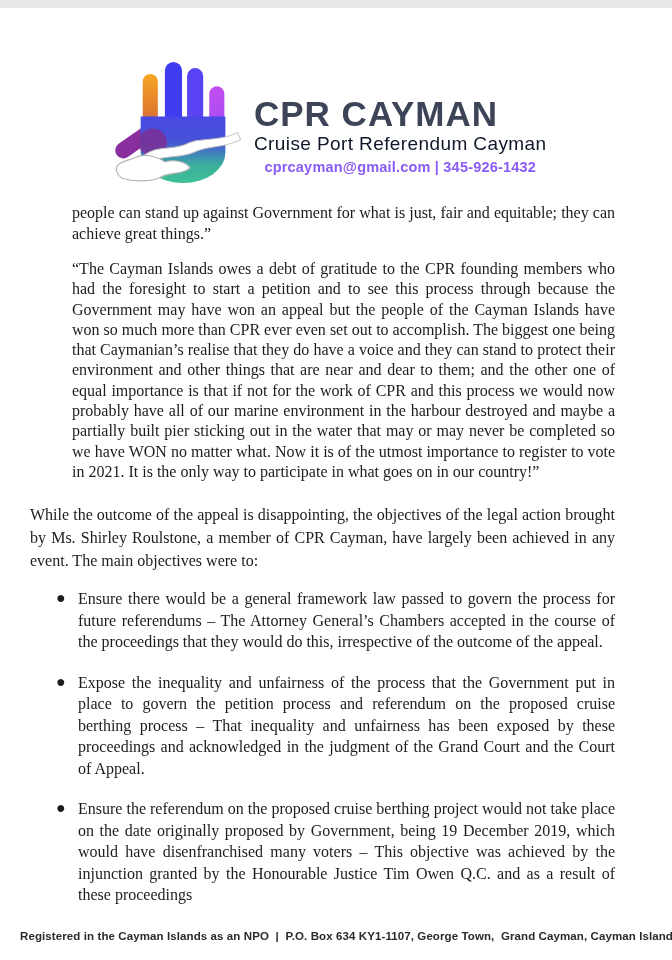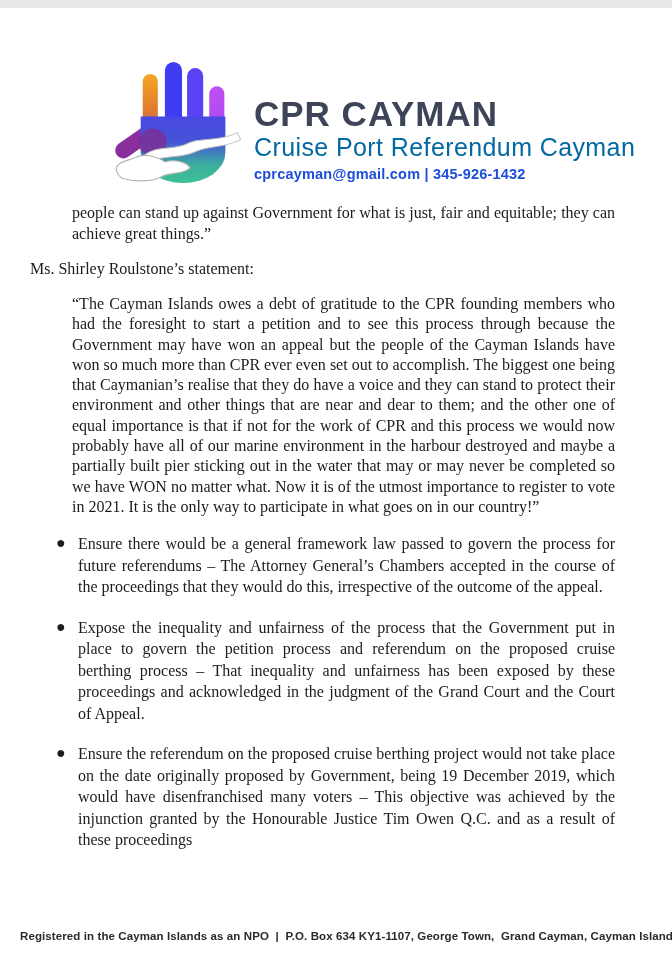--- a/index.html
+++ b/index.html
@@ -11,26 +11,26 @@
   }
   
   .logo-row { display:flex; align-items:flex-start; margin:52px 0 0 112px; }
   .hand-icon { width:132px; height:124px; flex:0 0 auto; }
   .logo-text { margin-left:10px; padding-top:36px; font-family:"Liberation Sans", sans-serif; }
   .logo-title {
     font-size:35px; font-weight:700; color:#3d4458;
     letter-spacing:1px; line-height:1.05; white-space:nowrap;
   }
   .logo-subtitle {
-    font-size:25px; color:#0369a1; letter-spacing:0.4px;
+    font-size:19px; color:#0f172a; letter-spacing:0.4px;
     margin-top:0px; white-space:nowrap;
   }
   .logo-contact {
-    font-size:14.5px; font-weight:700; color:#1d4ed8;
-    letter-spacing:0.2px; margin-top:4px; white-space:nowrap;
+    font-size:14.5px; font-weight:700; color:#8b5cf6;
+    letter-spacing:0.2px; margin-top:4px; white-space:nowrap;text-align:center;
   }
   
   .content { padding:18px 57px 0 30px; font-size:16px; }
   .quote-cont {
     margin-left:42px; text-align:justify; line-height:21px;
   }
   .intro { margin-top:14px; line-height:21px; }
   .blockquote {
     margin:15px 0 0 42px; text-align:justify; line-height:20.3px;
   }
@@ -88,22 +88,22 @@
     </svg>
     <div class="logo-text">
       <div class="logo-title">CPR CAYMAN</div>
       <div class="logo-subtitle">Cruise Port Referendum Cayman</div>
       <div class="logo-contact">cprcayman@gmail.com | 345-926-1432</div>
     </div>
   </header>
 
   <main class="content">
     <p class="quote-cont">people can stand up against Government for what is just, fair and equitable; they can achieve great things.”</p>
-    <p class="intro">Ms. Shirley Roulstone’s statement:</p>
     <div class="blockquote">“The Cayman Islands owes a debt of gratitude to the CPR founding members who had the foresight to start a petition and to see this process through because the Government may have won an appeal but the people of the Cayman Islands have won so much more than CPR ever even set out to accomplish.  The biggest one being that Caymanian’s realise that they do have a voice and they can stand to protect their environment and other things that are near and dear to them; and the other one of equal importance is that if not for the work of CPR and this process we would now probably have all of our marine environment in the harbour destroyed and maybe a partially built pier sticking out in the water that may or may never be completed so we have WON no matter what.  Now it is of the utmost importance to register to vote in 2021.  It is the only way to participate in what goes on in our country!”</div>
+    <p class="para">While the outcome of the appeal is disappointing, the objectives of the legal action brought by Ms. Shirley Roulstone, a member of CPR Cayman, have largely been achieved in any event. The main objectives were to:</p>
     <ul class="bullets">
       <li>
         <span class="marker">●</span>
         <span>Ensure there would be a general framework law passed to govern the process for future referendums  – The Attorney General’s Chambers accepted in the course of the proceedings that they would do this, irrespective of the outcome of the appeal.</span>
       </li>
       <li>
         <span class="marker">●</span>
         <span>Expose the inequality and unfairness of the process that the Government put in place to govern the petition process and referendum on the proposed cruise berthing process – That inequality and unfairness has been exposed by these proceedings and acknowledged in the judgment of the Grand Court and the Court of Appeal.</span>
       </li>
       <li>

